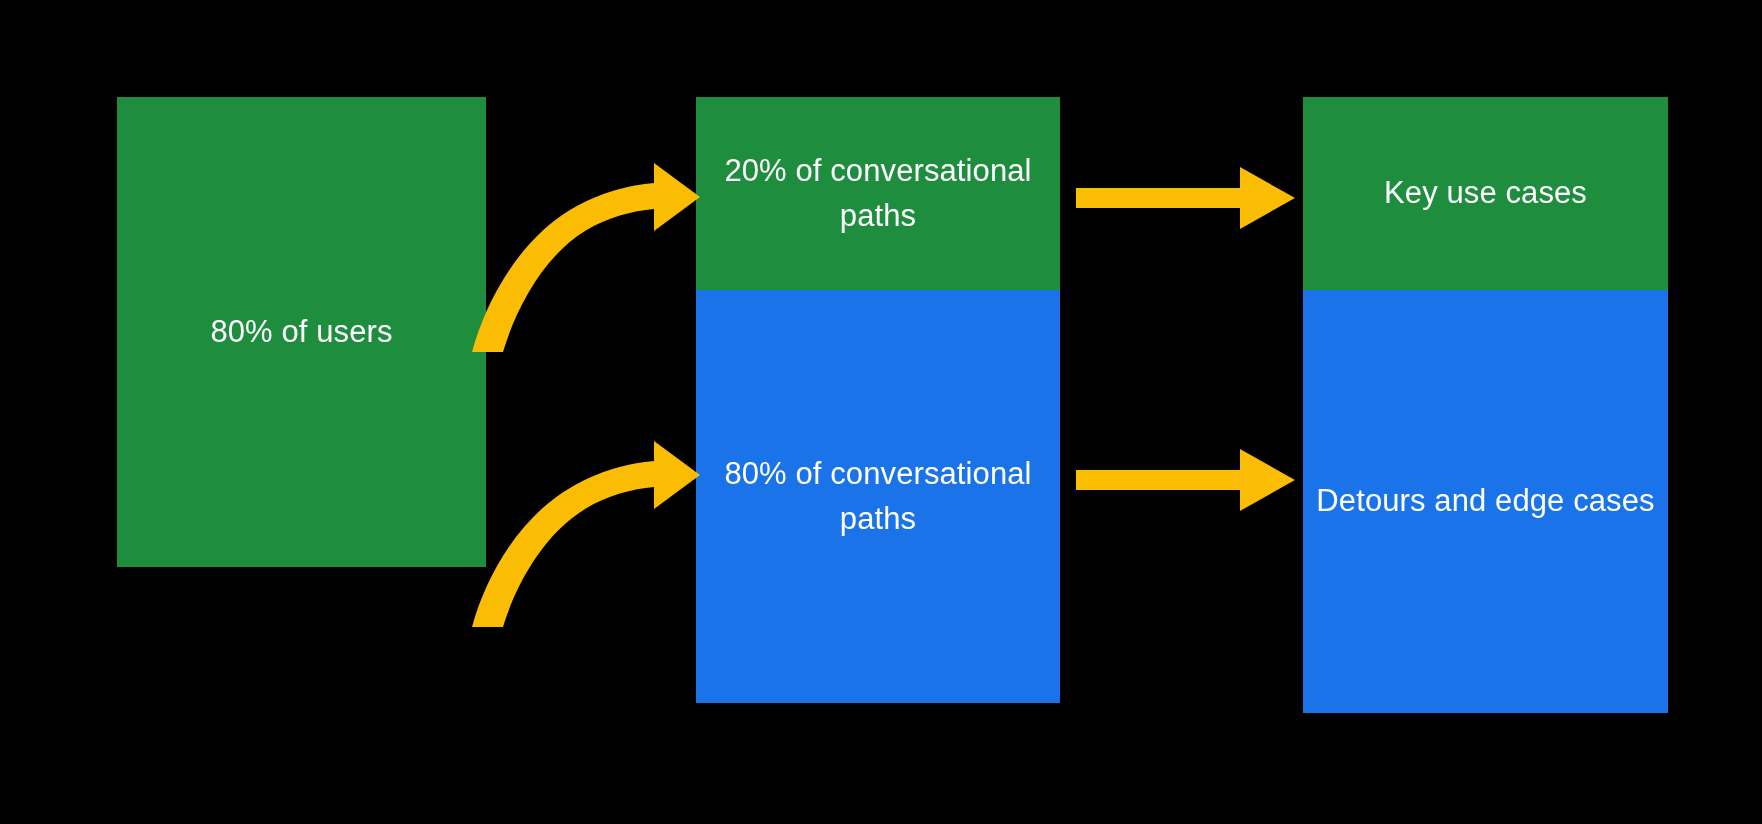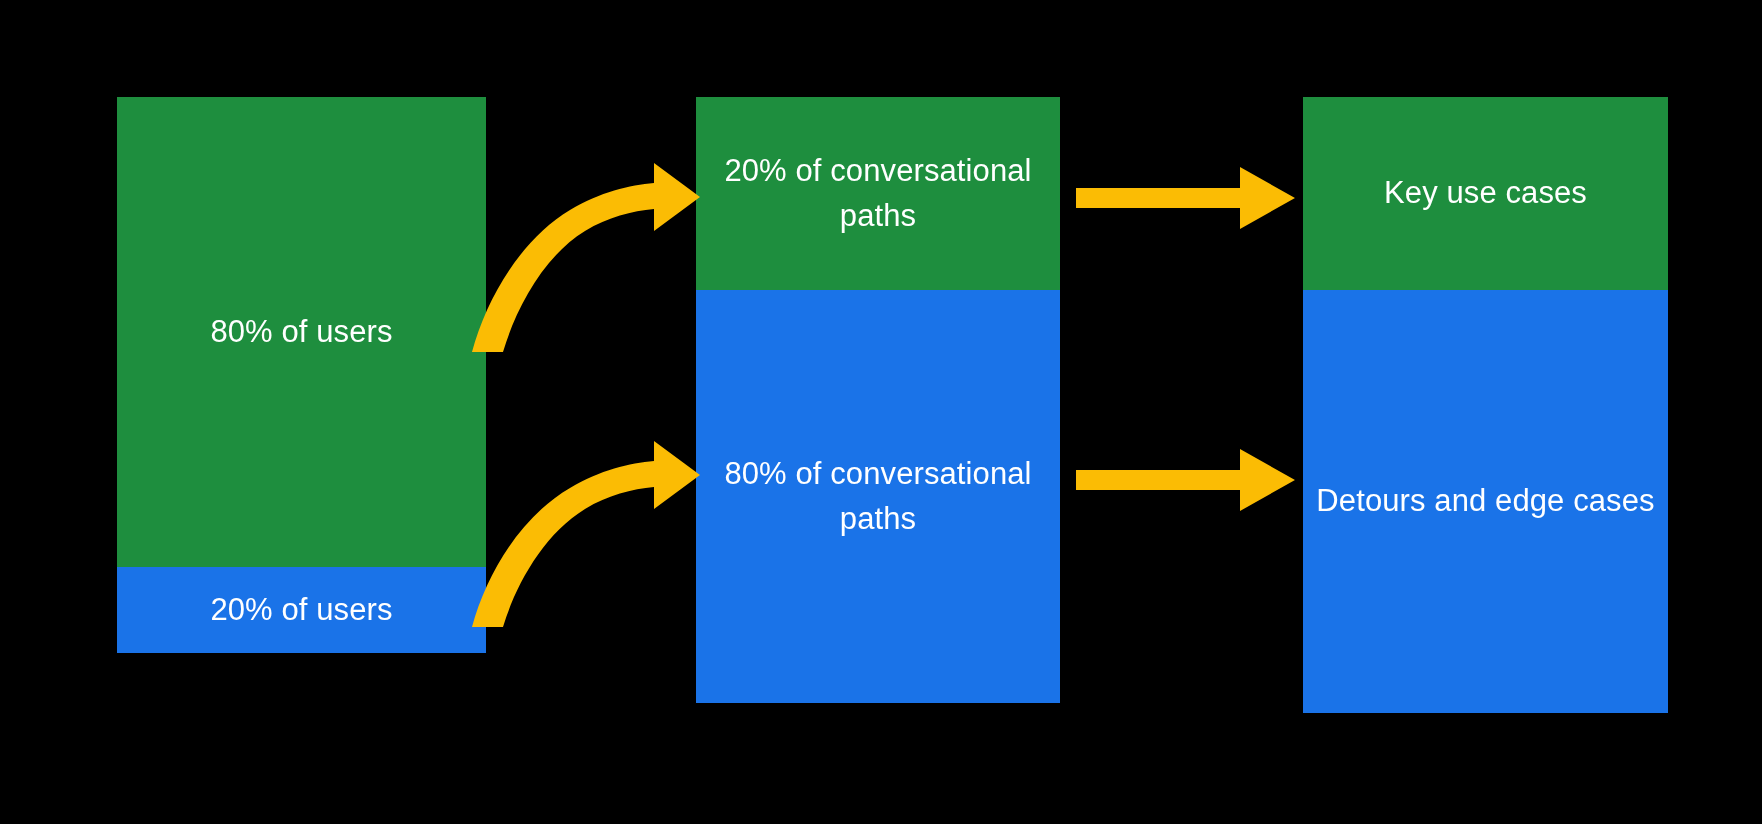--- a/index.html
+++ b/index.html
@@ -79,23 +79,20 @@
 </style>
 </head>
 <body>
 
 <div id="stage" style="background: rgb(0, 0, 0);">
 
   <div class="column" id="col-users">
     <div class="seg seg-green" style="background: rgb(30, 142, 62);">
       <span>80% of users</span>
     </div>
-    <div class="seg seg-blue" style="background: rgb(26, 115, 232);">
-      <span>20% of users</span>
-    </div>
   </div>
 
   <div class="column" id="col-paths">
     <div class="seg seg-green" style="background: rgb(30, 142, 62);">
       <span>20% of conversational paths</span>
     </div>
     <div class="seg seg-blue" style="background: rgb(26, 115, 232); align-items: center;">
       <span>80% of conversational paths</span>
     </div>
   </div>

